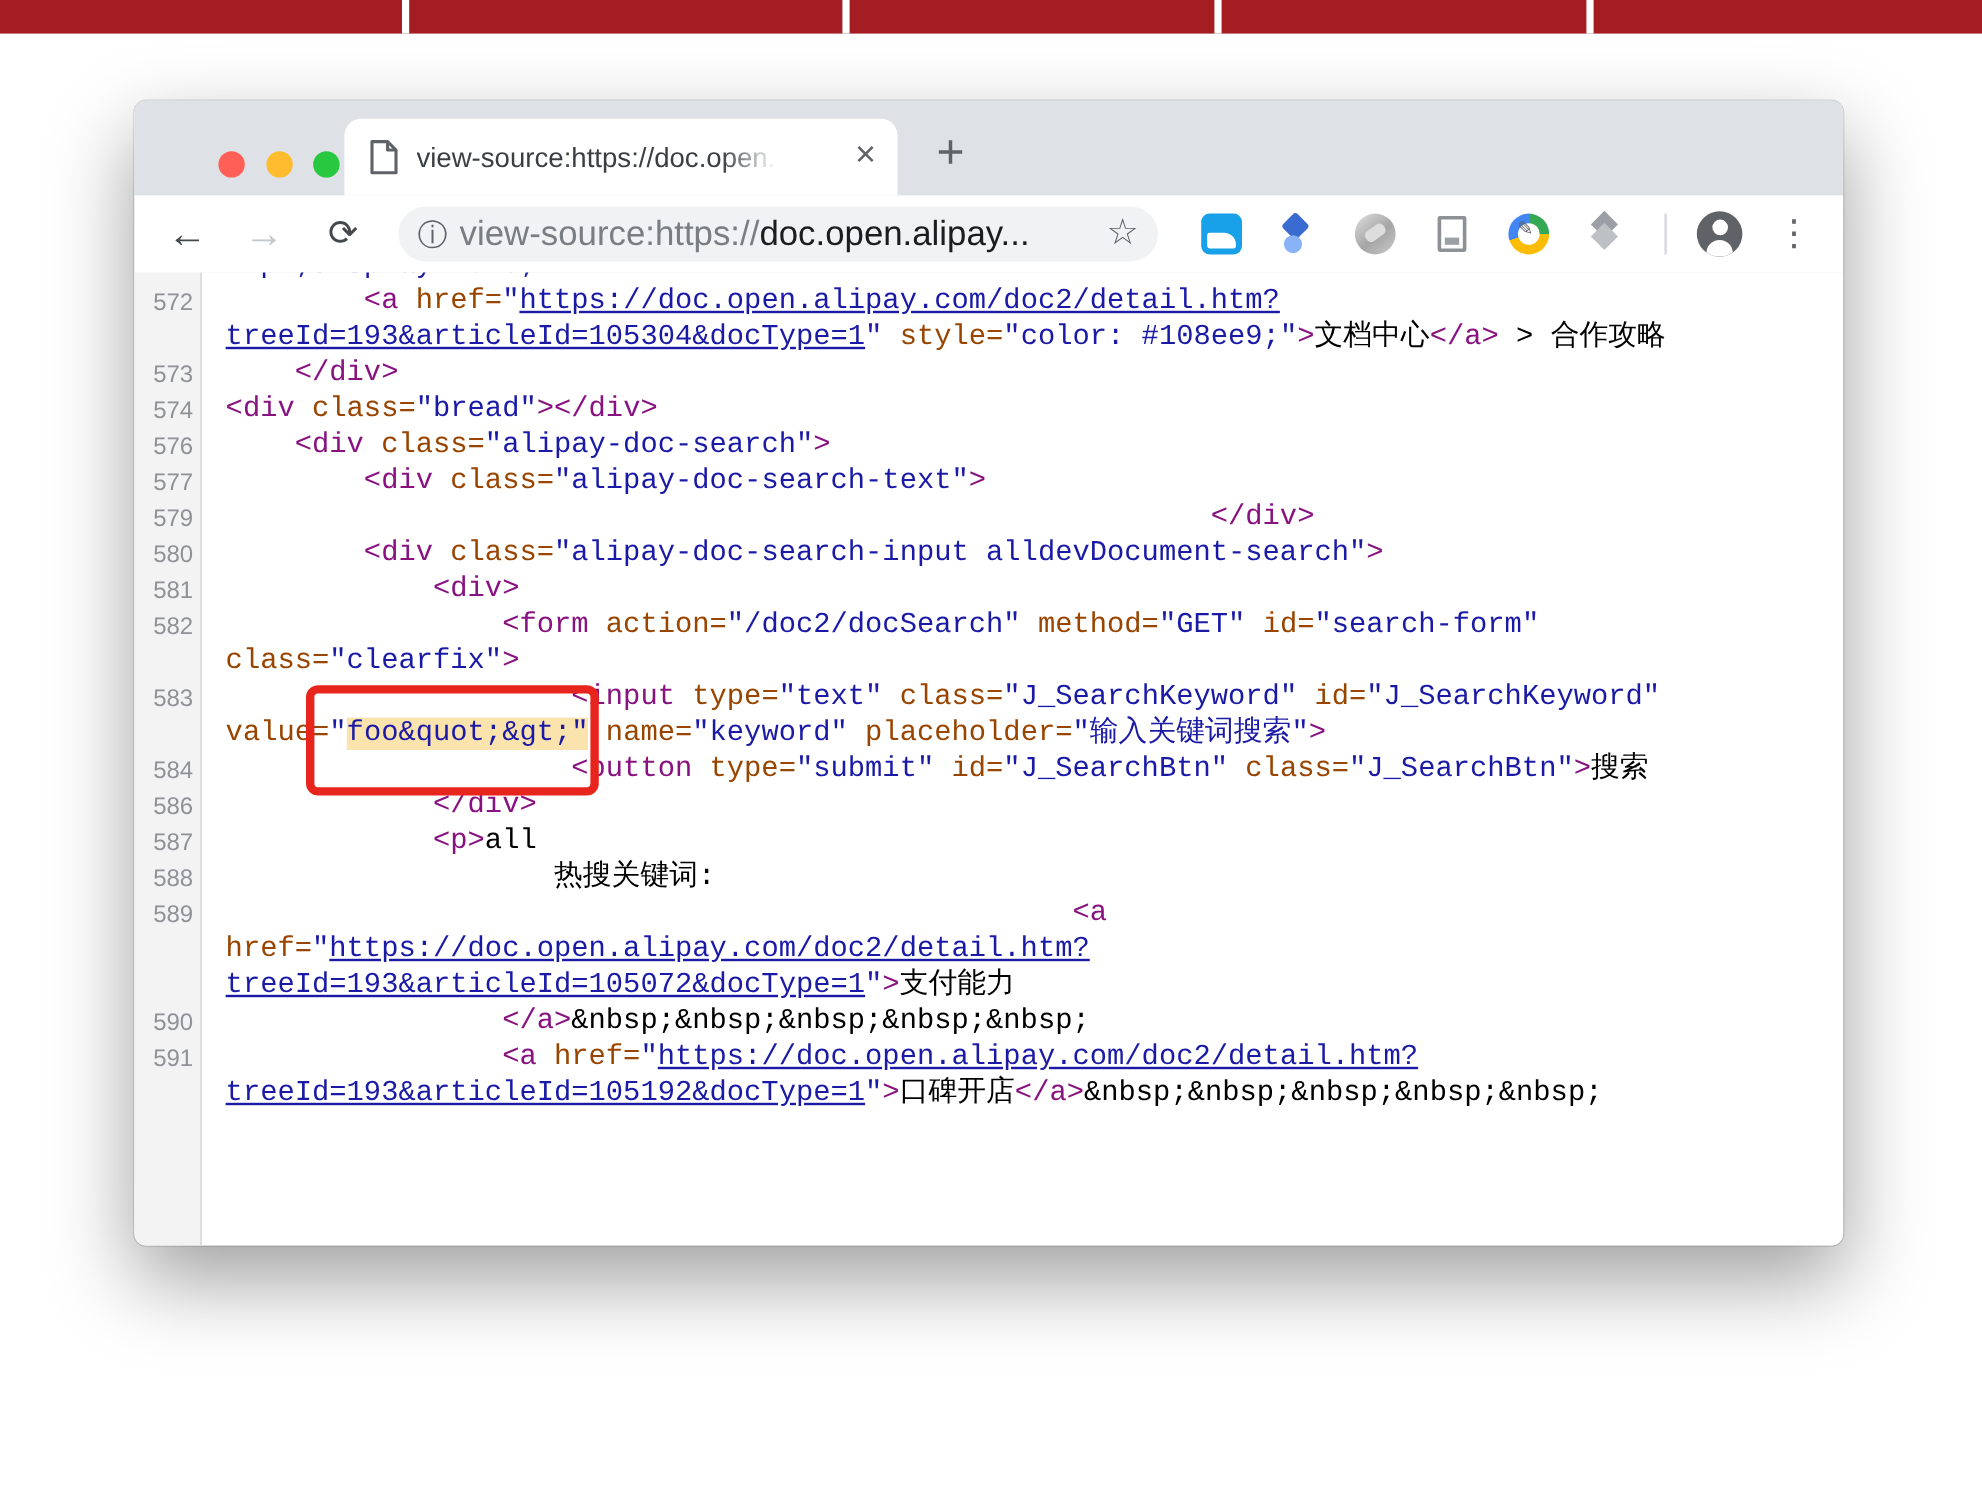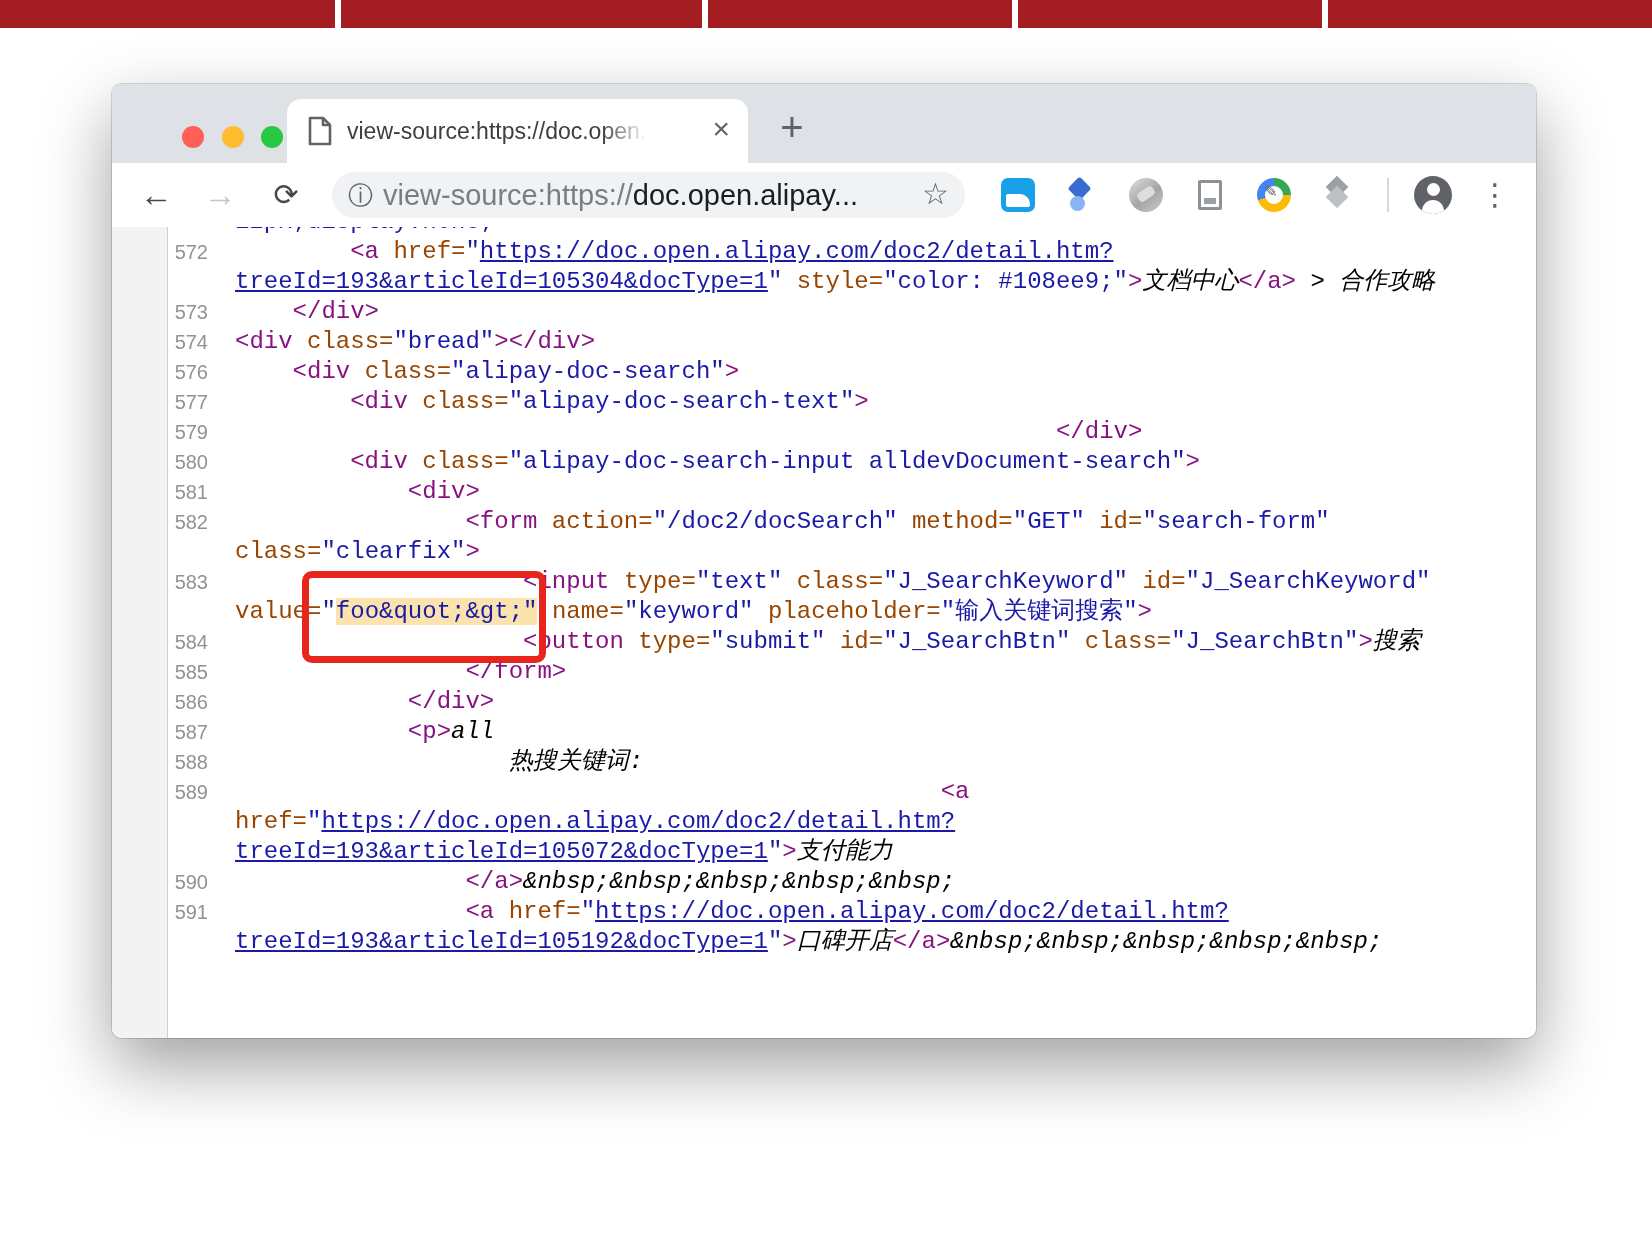--- a/index.html
+++ b/index.html
@@ -76,31 +76,31 @@
     background:#fff;border-radius:50%;}
   .avatar::after{content:"";position:absolute;left:8px;top:24px;width:22px;height:14px;
     background:#fff;border-radius:11px 11px 0 0;}
   .menu-dots{position:absolute;left:1365px;top:10px;width:36px;height:44px;text-align:center;
     line-height:44px;font-size:30px;color:#5f6368;}
 
   
   .source{position:absolute;left:0;right:0;top:143px;bottom:0;background:#fff;overflow:hidden;}
   .gutter-bg{position:absolute;left:0;top:0;bottom:0;width:55px;background:#f3f3f3;
     border-right:1px solid #cfcfcf;}
-  .rows{position:relative;margin-top:-20px;margin-left:47px;}
+  .rows{position:relative;margin-top:-20px;}
   .row{position:relative;display:flex;height:30px;}
   .ln{flex:0 0 55px;width:55px;box-sizing:border-box;padding-right:6px;text-align:right;
     font-size:20px;line-height:30px;color:#8f9296;font-family:"Liberation Sans","DejaVu Sans",sans-serif;}
   .code{flex:1 1 auto;padding-left:21px;white-space:pre;
     font-family:"Liberation Mono","DejaVu Sans Mono",monospace;font-size:24px;line-height:30px;color:#000;}
   .tag{color:#881280;}
   .atn{color:#994500;}
   .atv{color:#1a1aa6;}
   .lnk{color:#1a1aa6;text-decoration:underline;cursor:pointer;}
-  .txt{color:#000;font-style:italic;}
+  .txt{color:#000;}
   .hlt{color:#1a1aa6;background:#fbe3ad;}
   .redbox{position:absolute;left:143px;top:-26px;width:244px;height:92px;box-sizing:border-box;
     border:7px solid #e8251d;border-radius:10px;pointer-events:none;z-index:3;}
 </style>
 </head>
 <body>
 
 <div class="page">
   <div class="top-strip">
     <div class="strip-gap" style="left:335px"></div>
@@ -221,24 +221,20 @@
           <div class="row">
             <span class="ln"></span>
             <span class="code"><span class="atn">value=</span><span class="atv">"</span><span class="hlt">foo&amp;quot;&amp;gt;"</span><span class="txt"> </span><span class="atn">name=</span><span class="atv">"keyword"</span><span class="txt"> </span><span class="atn">placeholder=</span><span class="atv">"输入关键词搜索"</span><span class="tag">&gt;</span></span>
             <div class="redbox"></div>
           </div>
           <div class="row">
             <span class="ln">584</span>
             <span class="code"><span class="txt">                    </span><span class="tag">&lt;button </span><span class="atn">type=</span><span class="atv">"submit"</span><span class="txt"> </span><span class="atn">id=</span><span class="atv">"J_SearchBtn"</span><span class="txt"> </span><span class="atn">class=</span><span class="atv">"J_SearchBtn"</span><span class="tag">&gt;</span><span class="txt">搜索</span></span>
           </div>
           <div class="row">
-            <span class="ln">585</span>
-            <span class="code"><span class="txt">                </span><span class="tag">&lt;/form&gt;</span></span>
-          </div>
-          <div class="row">
             <span class="ln">586</span>
             <span class="code"><span class="txt">            </span><span class="tag">&lt;/div&gt;</span></span>
           </div>
           <div class="row">
             <span class="ln">587</span>
             <span class="code"><span class="txt">            </span><span class="tag">&lt;p&gt;</span><span class="txt">all</span></span>
           </div>
           <div class="row">
             <span class="ln">588</span>
             <span class="code"><span class="txt">                   </span><span class="txt">热搜关键词:</span></span>

